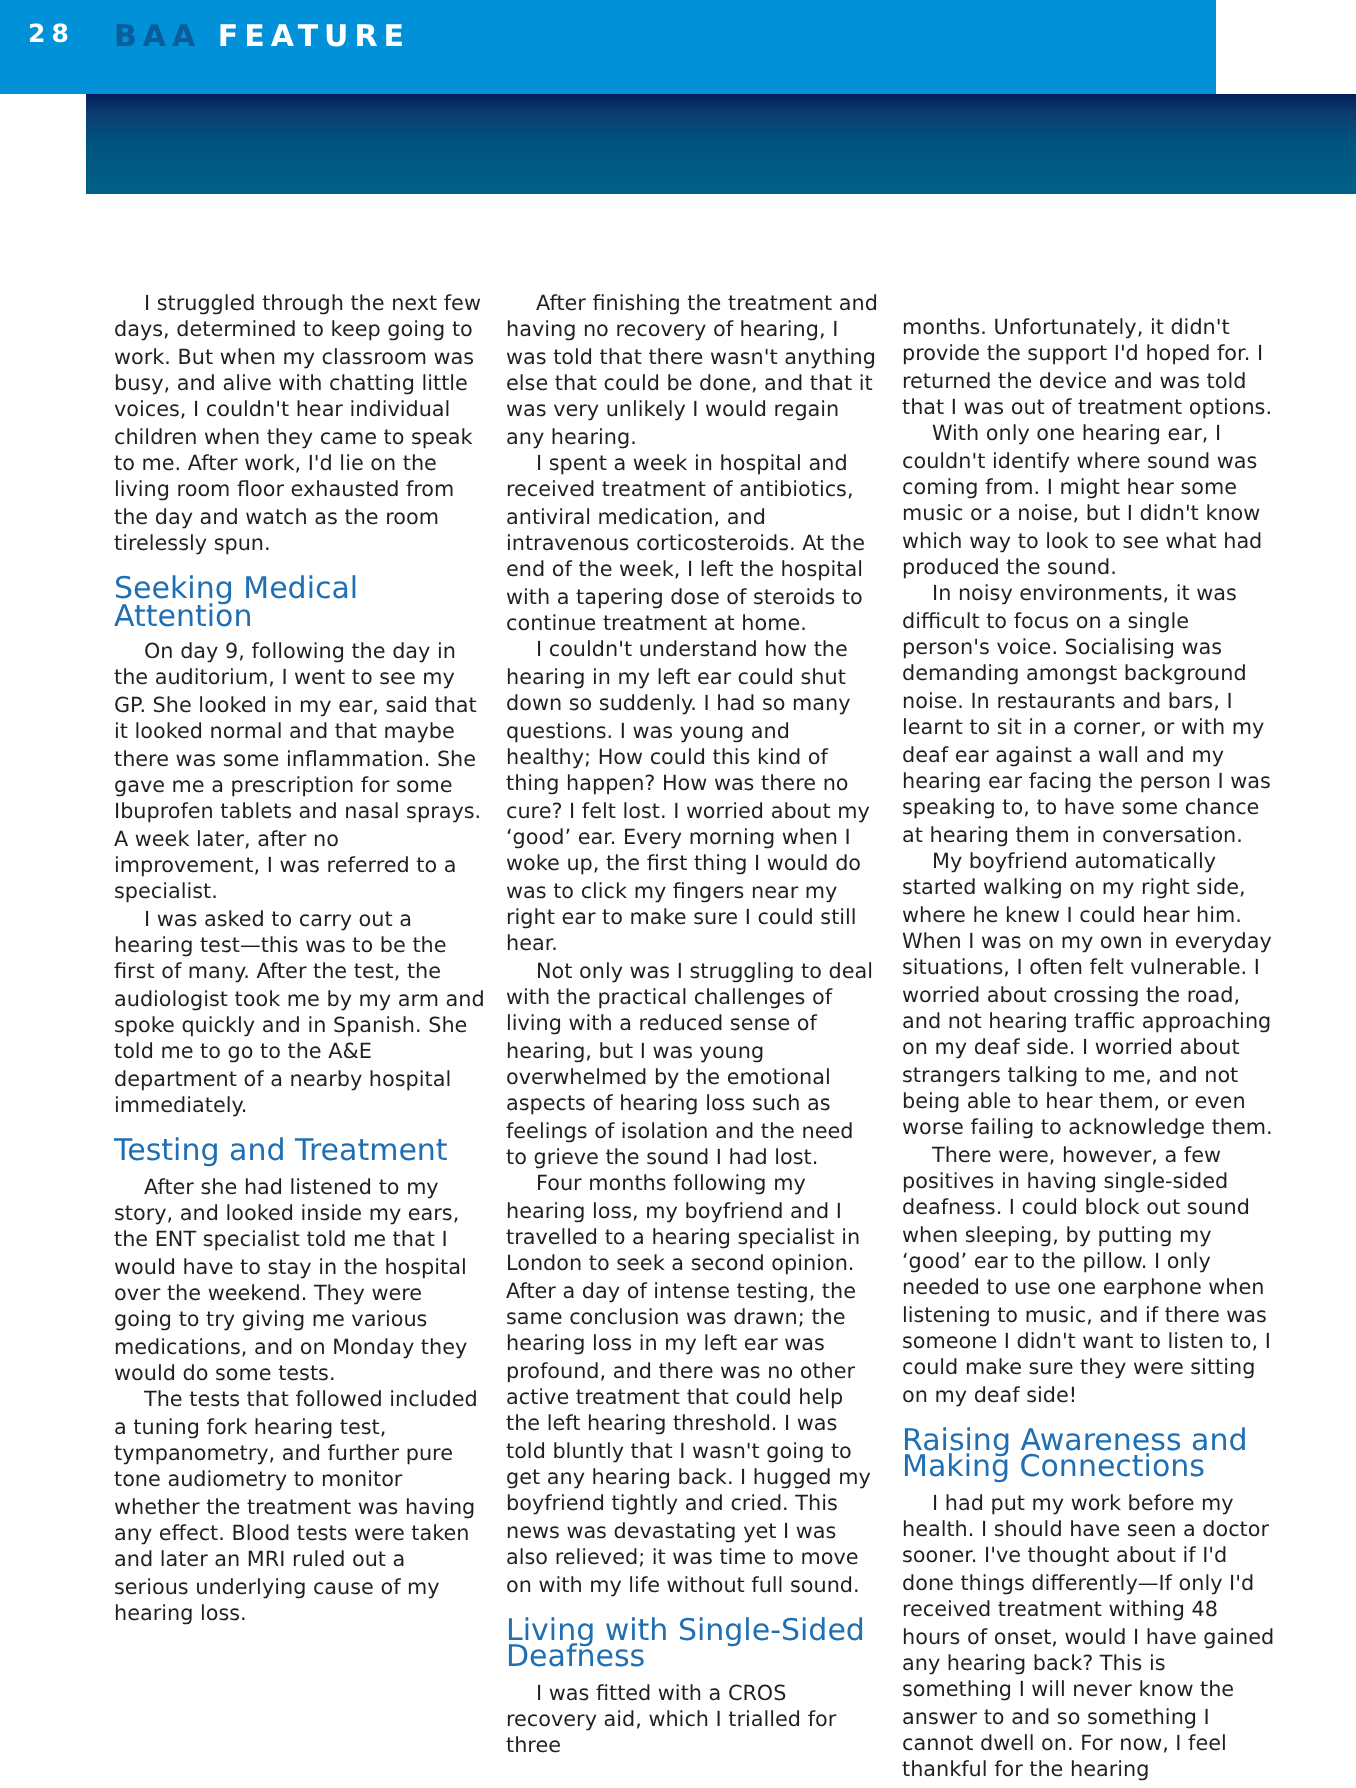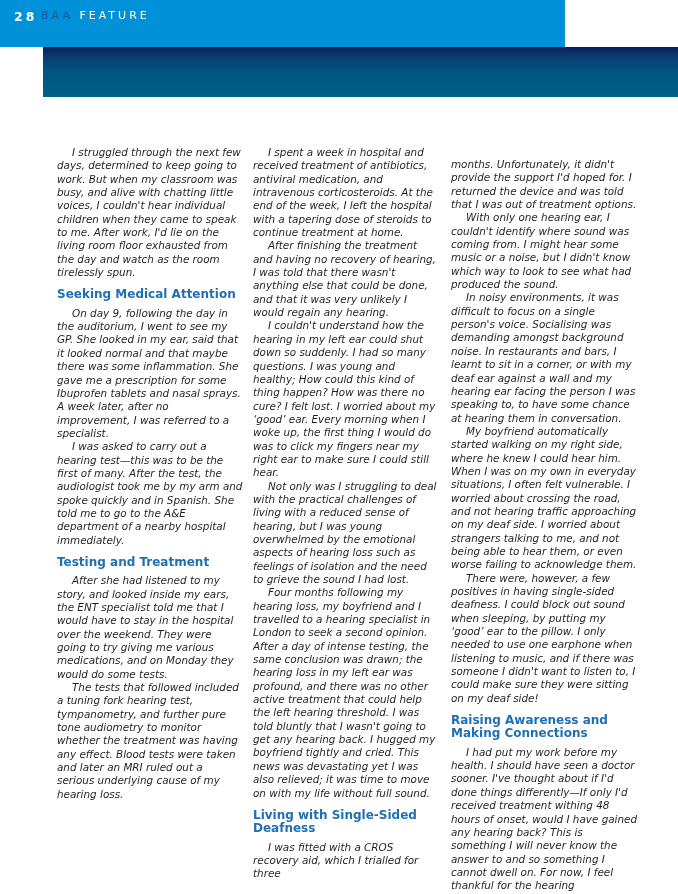--- a/index.html
+++ b/index.html
@@ -1,49 +1,49 @@
 <!DOCTYPE html>
 <html><head>
 <meta charset="utf-8">
 <style>
   html, body { margin: 0; padding: 0; }
   body {
     width: 678px; height: 894px; overflow: hidden; background: #ffffff;
     font-family: "DejaVu Sans", sans-serif; color: #231f20; position: relative;
   }
   .topbar {
-    position: absolute; left: 0; top: 0; width: 565px; height: 47px;
+    position: absolute; left: 0; top: 0; width: 608px; height: 47px;
     background: #0091d8;
   }
   .topbar .pagenum {
     position: absolute; left: 14px; top: 9px; font-size: 12.5px; font-weight: bold;
     letter-spacing: 3px; color: #ffffff;
   }
   .topbar .brand {
-    position: absolute; left: 41px; top: 9px; font-size: 11px; font-weight: normal;
+    position: absolute; left: 57px; top: 9px; font-size: 15px; font-weight: bold;
     letter-spacing: 3px;
   }
   .topbar .brand .baa { color: #0b5d9a; }
   .topbar .brand .feat { color: #ffffff; }
   .band {
     position: absolute; left: 43px; top: 47px; width: 635px; height: 50px;
     background: linear-gradient(to bottom, #061f5a 0%, #0a3d70 20%, #00557f 50%, #006088 100%);
   }
   .col {
     position: absolute; top: 146px; width: 186px;
     font-size: 10.4px; line-height: 13.35px; color: #231f20;
   }
   .col1 { left: 57px; }
   .col2 { left: 253px; }
   .col3 { left: 451px; width: 190px; }
-  .col p { margin: 0; text-indent: 15px; font-style: italic; }
+  .col p { margin: 0; text-indent: 15px; }
   .col p.noindent { text-indent: 0; margin-top: 12px; }
   .col h3 {
-    margin: 9px 0 5px 0; font-size: 12px; line-height: 13.35px;
-    font-weight: bold; color: #1f6fb2;
+    margin: 9px 0 5px 0; font-size: 15px; line-height: 13.35px;
+    font-weight: normal; color: #1f6fb2;
   }
 </style>
 </head>
 <body>
 
 <div class="topbar">
   <span class="pagenum">28</span>
   <span class="brand">
     <span class="baa">BAA</span>
     <span class="feat">FEATURE</span>
@@ -55,22 +55,22 @@
 <div class="col col1">
     <p>I struggled through the next few days, determined to keep going to work. But when my classroom was busy, and alive with chatting little voices, I couldn't hear individual children when they came to speak to me. After work, I'd lie on the living room floor exhausted from the day and watch as the room tirelessly spun.</p>
     <h3>Seeking Medical Attention</h3>
     <p>On day 9, following the day in the auditorium, I went to see my GP. She looked in my ear, said that it looked normal and that maybe there was some inflammation. She gave me a prescription for some Ibuprofen tablets and nasal sprays. A week later, after no improvement, I was referred to a specialist.</p>
     <p>I was asked to carry out a hearing test—this was to be the first of many. After the test, the audiologist took me by my arm and spoke quickly and in Spanish. She told me to go to the A&amp;E department of a nearby hospital immediately.</p>
     <h3>Testing and Treatment</h3>
     <p>After she had listened to my story, and looked inside my ears, the ENT specialist told me that I would have to stay in the hospital over the weekend. They were going to try giving me various medications, and on Monday they would do some tests.</p>
     <p>The tests that followed included a tuning fork hearing test, tympanometry, and further pure tone audiometry to monitor whether the treatment was having any effect. Blood tests were taken and later an MRI ruled out a serious underlying cause of my hearing loss.</p>
   </div>
 <div class="col col2">
+    <p>After finishing the treatment and having no recovery of hearing, I was told that there wasn't anything else that could be done, and that it was very unlikely I would regain any hearing.</p>
     <p>I spent a week in hospital and received treatment of antibiotics, antiviral medication, and intravenous corticosteroids. At the end of the week, I left the hospital with a tapering dose of steroids to continue treatment at home.</p>
-    <p>After finishing the treatment and having no recovery of hearing, I was told that there wasn't anything else that could be done, and that it was very unlikely I would regain any hearing.</p>
     <p>I couldn't understand how the hearing in my left ear could shut down so suddenly. I had so many questions. I was young and healthy; How could this kind of thing happen? How was there no cure? I felt lost. I worried about my ‘good’ ear. Every morning when I woke up, the first thing I would do was to click my fingers near my right ear to make sure I could still hear.</p>
     <p>Not only was I struggling to deal with the practical challenges of living with a reduced sense of hearing, but I was young overwhelmed by the emotional aspects of hearing loss such as feelings of isolation and the need to grieve the sound I had lost.</p>
     <p>Four months following my hearing loss, my boyfriend and I travelled to a hearing specialist in London to seek a second opinion. After a day of intense testing, the same conclusion was drawn; the hearing loss in my left ear was profound, and there was no other active treatment that could help the left hearing threshold. I was told bluntly that I wasn't going to get any hearing back. I hugged my boyfriend tightly and cried. This news was devastating yet I was also relieved; it was time to move on with my life without full sound.</p>
     <h3>Living with Single-Sided Deafness</h3>
     <p>I was fitted with a CROS recovery aid, which I trialled for three</p>
   </div>
 <div class="col col3">
     <p class="noindent">months. Unfortunately, it didn't provide the support I'd hoped for. I returned the device and was told that I was out of treatment options.</p>
     <p>With only one hearing ear, I couldn't identify where sound was coming from. I might hear some music or a noise, but I didn't know which way to look to see what had produced the sound.</p>
     <p>In noisy environments, it was difficult to focus on a single person's voice. Socialising was demanding amongst background noise. In restaurants and bars, I learnt to sit in a corner, or with my deaf ear against a wall and my hearing ear facing the person I was speaking to, to have some chance at hearing them in conversation.</p>

